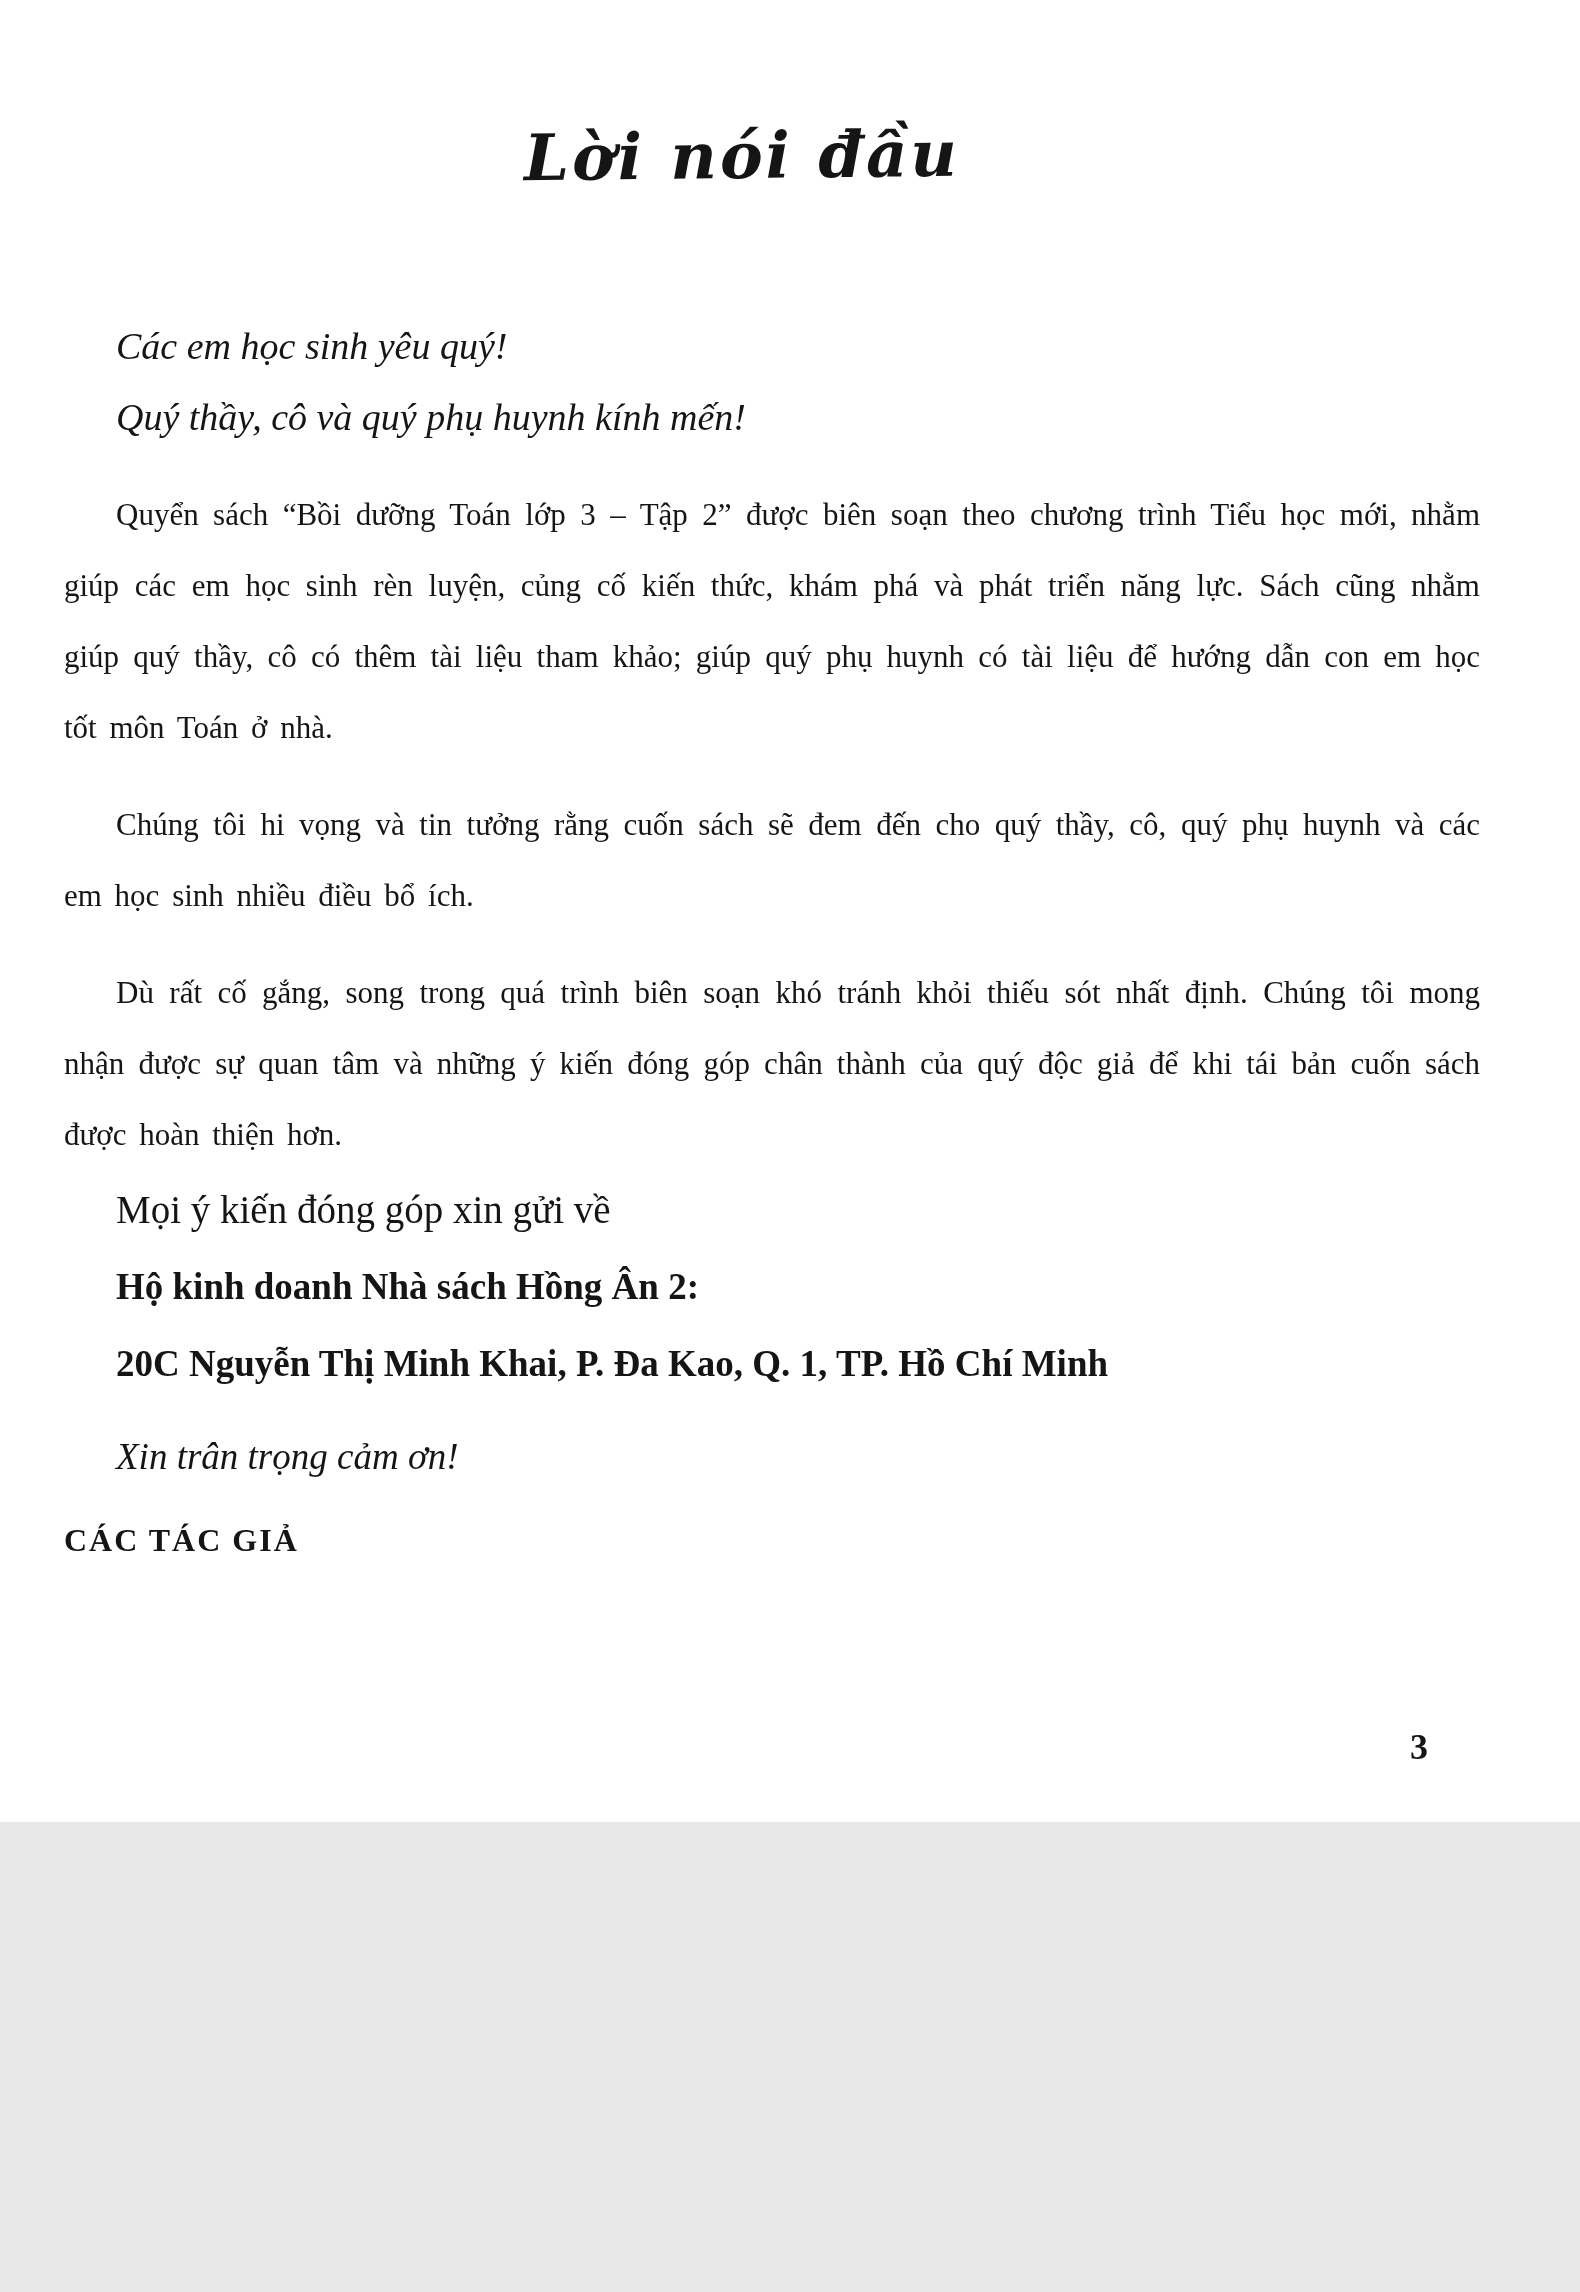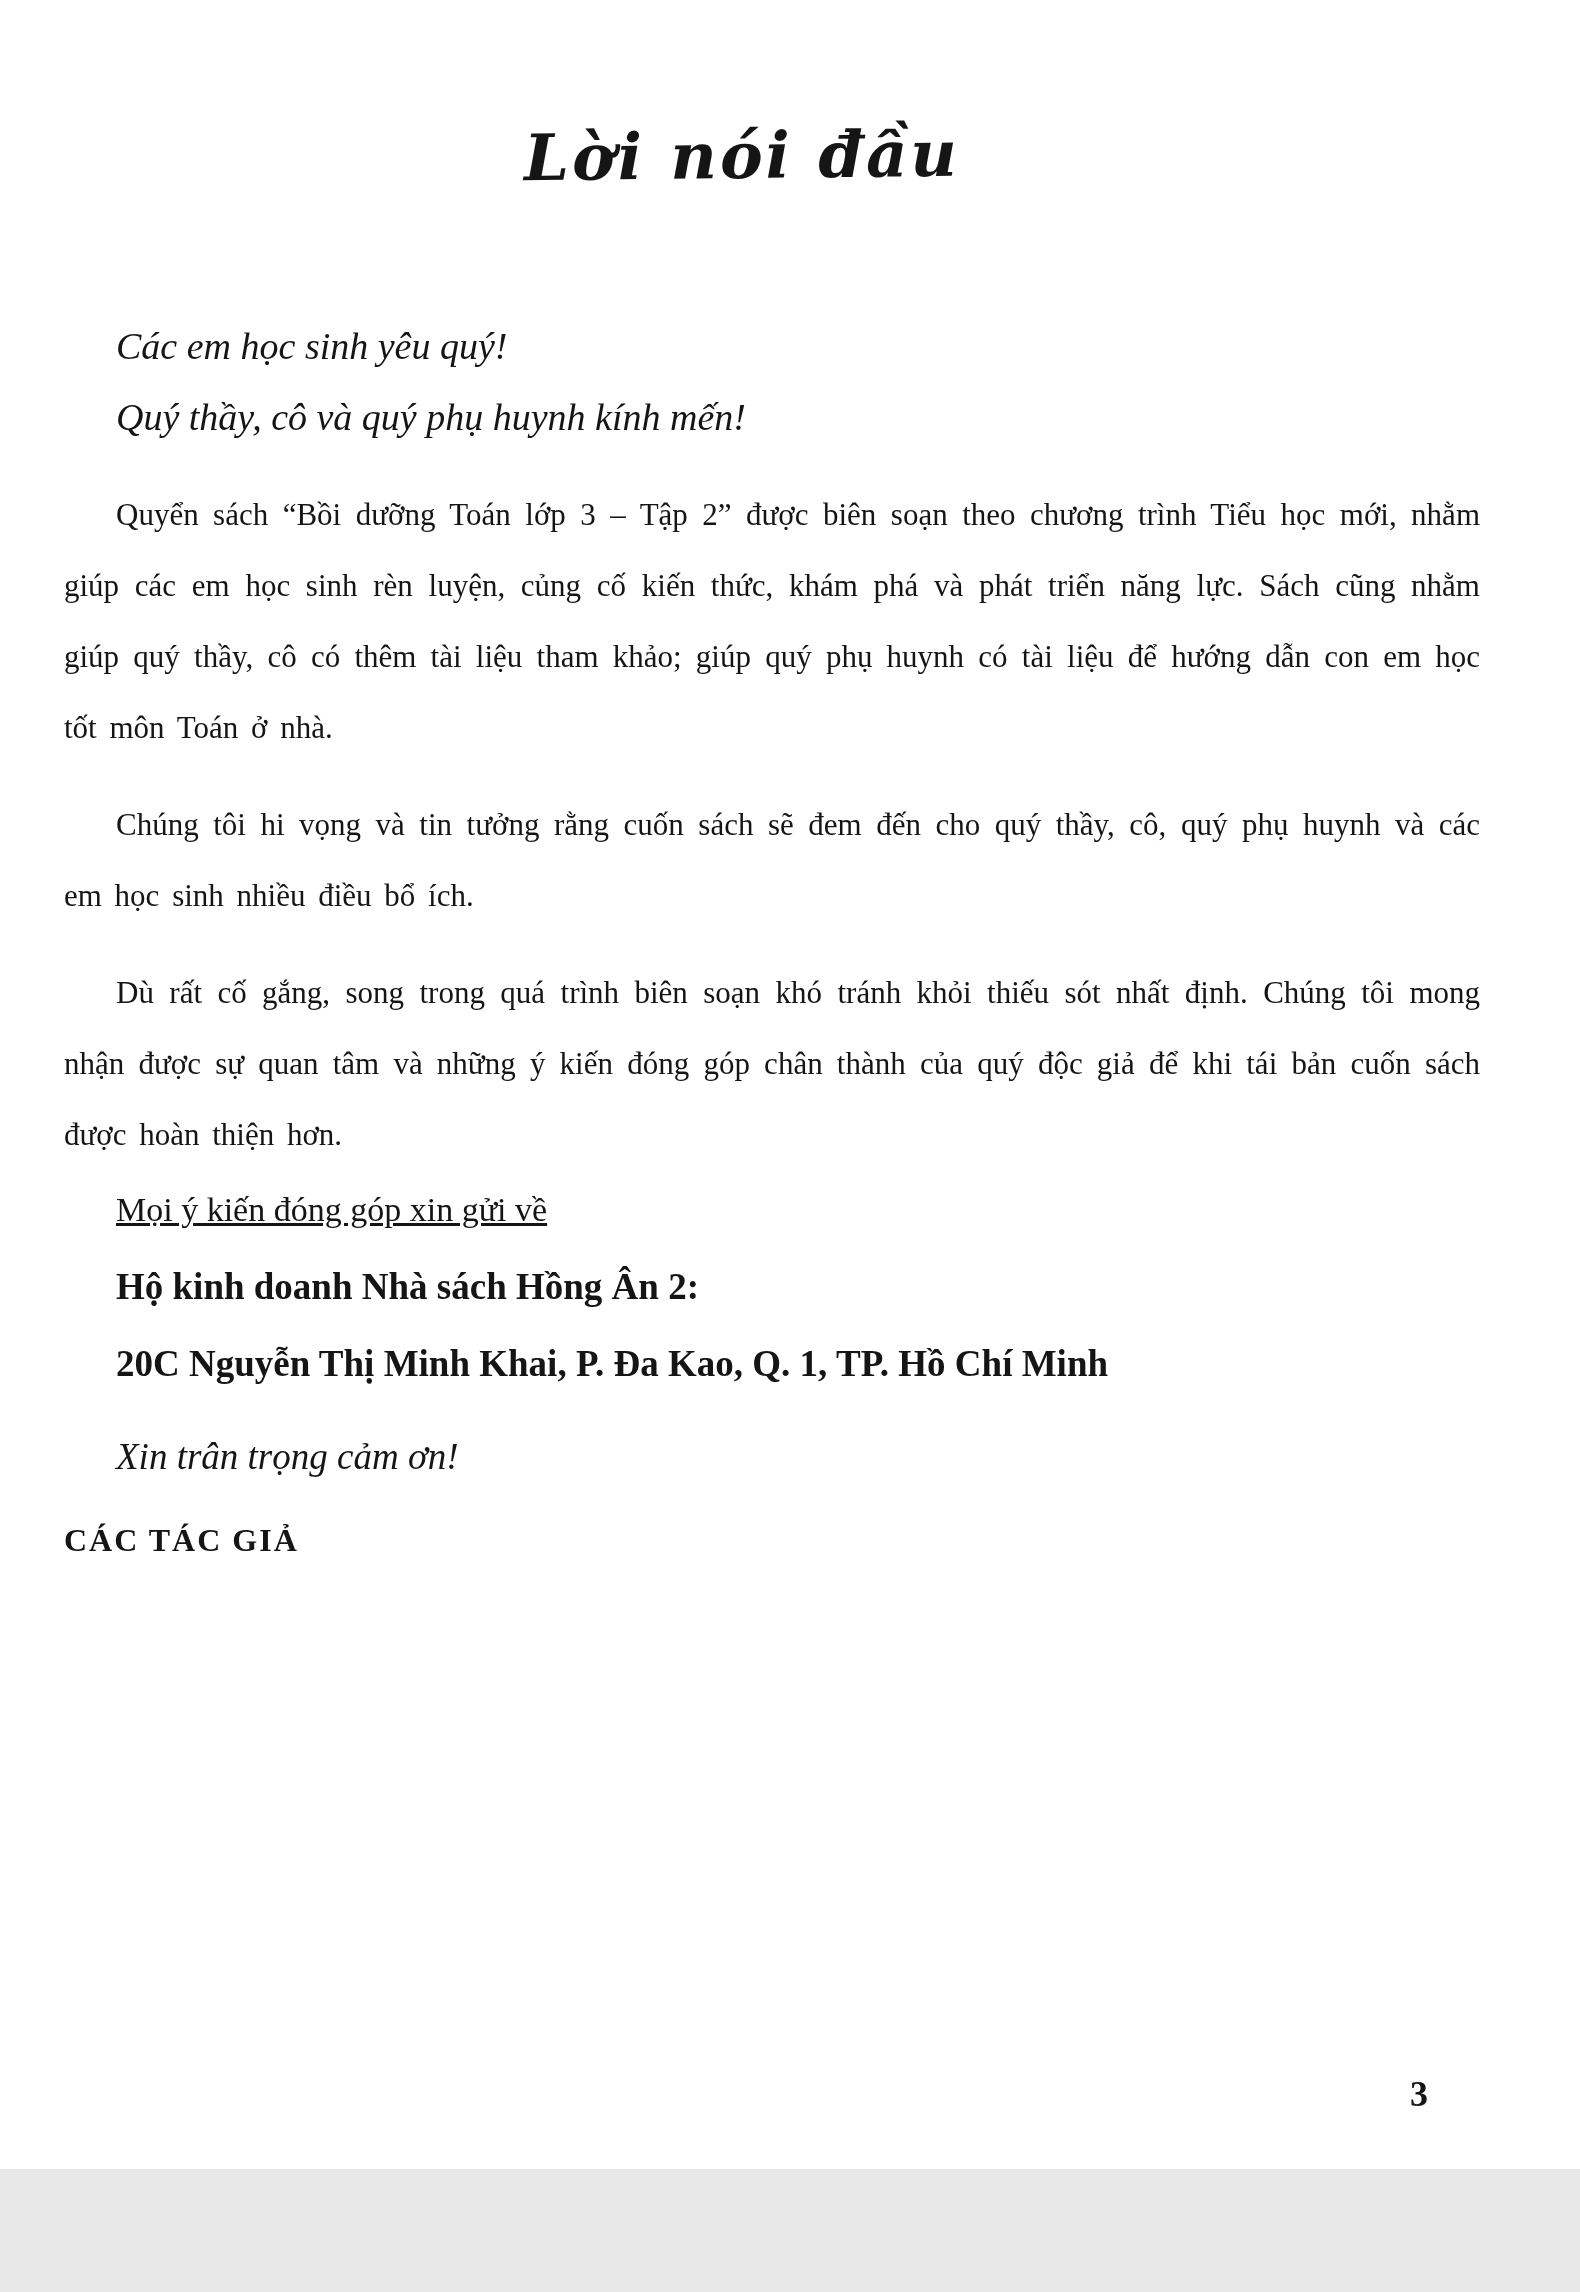--- a/index.html
+++ b/index.html
@@ -1,19 +1,19 @@
 <!DOCTYPE html>
 <html lang="vi"><head>
 <meta charset="utf-8">
 <style>
   html, body { margin: 0; padding: 0; background: #e8e8e8; }
   .page {
     position: relative;
     width: 1580px;
-    height: 2169px;
+    height: 1822px;
     margin: 0 auto;
     background: #ffffff;
     color: #151515;
     font-family: "Liberation Serif", serif;
     box-sizing: border-box;
     padding: 118px 100px 0 64px;
     overflow: hidden;
   }
   .title {
     font-family: "DejaVu Serif", serif;
@@ -34,25 +34,24 @@
   }
   .para {
     font-size: 31px;
     line-height: 71px;
     text-align: justify;
     text-indent: 52px;
     word-spacing: 5px;
     margin: 26px 0 0 0;
   }
   .plain-line {
-    font-size: 34px;
+    font-size: 39px;
     line-height: 71px;
     padding-left: 52px;
     margin: 4px 0 0 0;
-    text-decoration: underline;
   }
   .bold-line {
     font-weight: bold;
     font-size: 37px;
     line-height: 71px;
     padding-left: 52px;
     margin: 6px 0 0 0;
   }
   .email-line { margin-top: 8px; }
   .email-line .label { font-weight: bold; }

